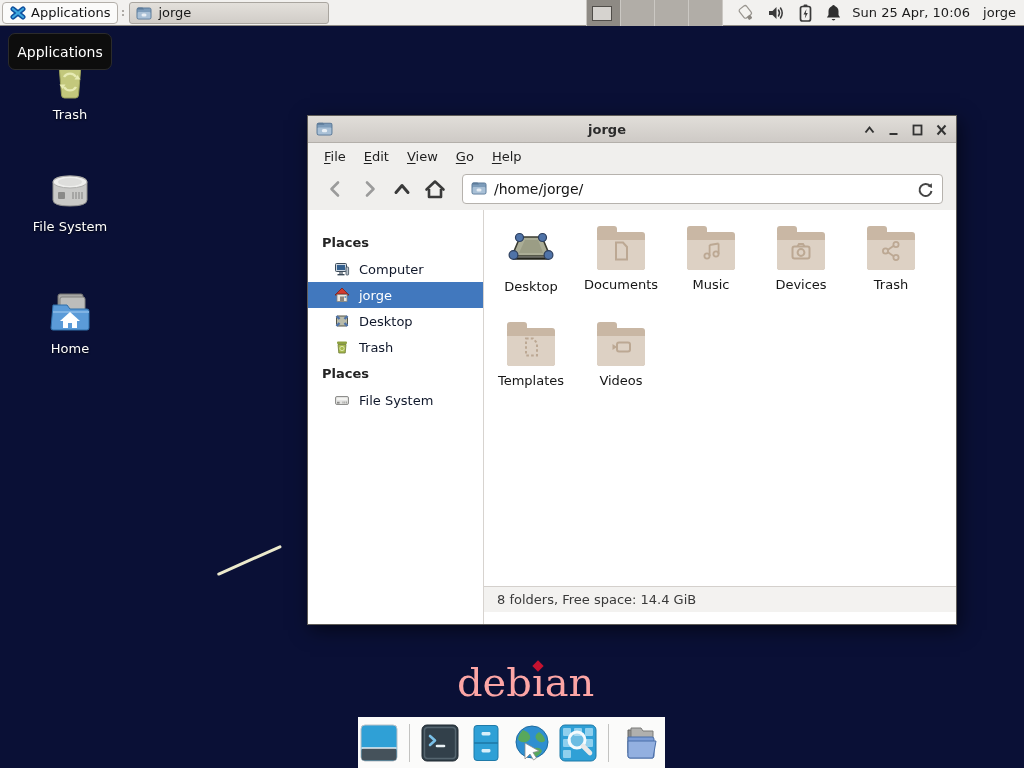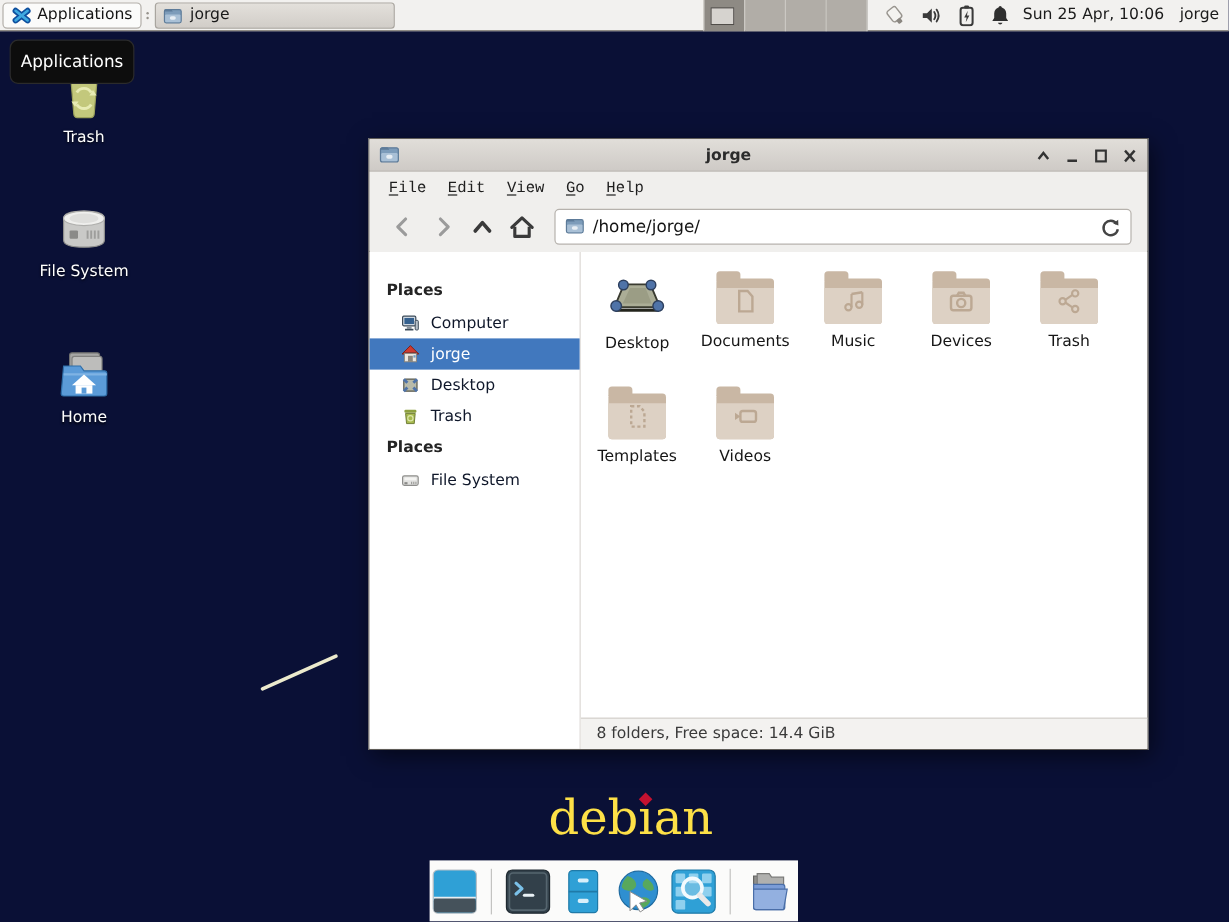--- a/index.html
+++ b/index.html
@@ -46,21 +46,21 @@
     align-items:center; z-index:5; }
   .dicon .dlabel { margin-top:5px; font-size:13px; color:#ffffff;
     text-shadow:0 1px 2px rgba(0,0,0,.9); }
 
   
   .scratch { position:absolute; left:218px; top:573px; width:70px; height:3px;
     background:#eceacd; border-radius:2px; transform:rotate(-24deg);
     transform-origin:0 100%; z-index:4; }
 
   
-  .logo { position:absolute; left:457px; top:658px; display:flex; color:#fde047;
+  .logo { position:absolute; left:457px; top:658px; display:flex; color:#fca5a5;
     font-family:"DejaVu Serif", serif; font-size:40px; line-height:48px; z-index:3; }
   .logo .iwrap { position:relative; }
   .logo .diamond { position:absolute; left:50%; top:4px; width:8px; height:8px;
     margin-left:-4px; background:#c41230; transform:rotate(45deg); }
 
   
   .window { position:absolute; left:307px; top:115px; width:650px; height:510px;
     background:#f0efed; border:1px solid #5f5c58;
     box-shadow:3px 5px 18px rgba(0,0,0,.55); z-index:20; }
   .titlebar { height:27px; background:linear-gradient(#e1ded9,#cecac6);
@@ -69,21 +69,21 @@
   .title-icon { position:absolute; left:8px; top:5px; }
   .title { position:absolute; left:60px; right:110px; text-align:center;
     font-size:13px; font-weight:bold; color:#2b2b2b; }
   .win-controls { position:absolute; right:7px; top:0; height:27px;
     display:flex; align-items:center; gap:8px; }
   .wbtn { width:16px; height:18px; display:flex; align-items:center;
     justify-content:center; }
 
   .menubar { height:26px; display:flex; align-items:center; padding-left:7px;
     font-size:13px; color:#1e1e1e; background:#f0efed; }
-  .menu-item { padding:20px 9px;font-family:Liberation Mono, monospace; }
+  .menu-item { padding:20px 9px; }
   .menu-item u { text-underline-offset:2px; }
 
   .toolbar { height:40px; display:flex; align-items:center; padding:0 13px;
     gap:3px; background:#f0efed; }
   .navbtn { width:30px; height:30px; display:flex; align-items:center;
     justify-content:center; border-radius:3px; }
   .pathbar { flex:1; height:30px; margin-left:9px; background:#ffffff;
     border:1px solid #b6b2ad; border-radius:4px; display:flex; align-items:center;
     padding:0 8px; gap:7px; }
   .pathbar input { flex:1; border:none; outline:none; font-size:14px;
@@ -106,21 +106,21 @@
   .folder48 { position:relative; width:48px; height:44px; margin-top:2px; }
   .folder48 .back { position:absolute; top:6px; left:0; width:48px; height:38px;
     background:#c9b7a4; border-radius:3px; }
   .folder48 .back::before { content:""; position:absolute; top:-6px; left:0;
     width:20px; height:8px; background:#c9b7a4; border-radius:3px 3px 0 0; }
   .folder48 .front { position:absolute; top:14px; left:0; width:48px; height:30px;
     background:#ddd1c4; border-radius:0 0 3px 3px; display:flex;
     align-items:center; justify-content:center; }
   .folder48 .front svg { margin-top:-8px; }
 
-  .statusbar { position:absolute; left:0; right:0; bottom:0; height:26px;
+  .statusbar { position:absolute; left:0; right:0; bottom:12px; height:26px;
     background:#f3f2f0; border-top:1px solid #d4d0cc; display:flex;
     align-items:center; padding-left:13px; font-size:13px; color:#3a3a3a; }
 
   
   .dock { position:absolute; left:358px; top:717px; width:307px; height:51px;
     background:#fbfbfa; display:flex; align-items:center; justify-content:center;
     gap:8px; z-index:30; }
   .dock .sep { width:1px; height:38px; background:#c3c3c1; margin:0 3px; }
   .dock-item { width:38px; height:38px; display:flex; align-items:center;
     justify-content:center; }

